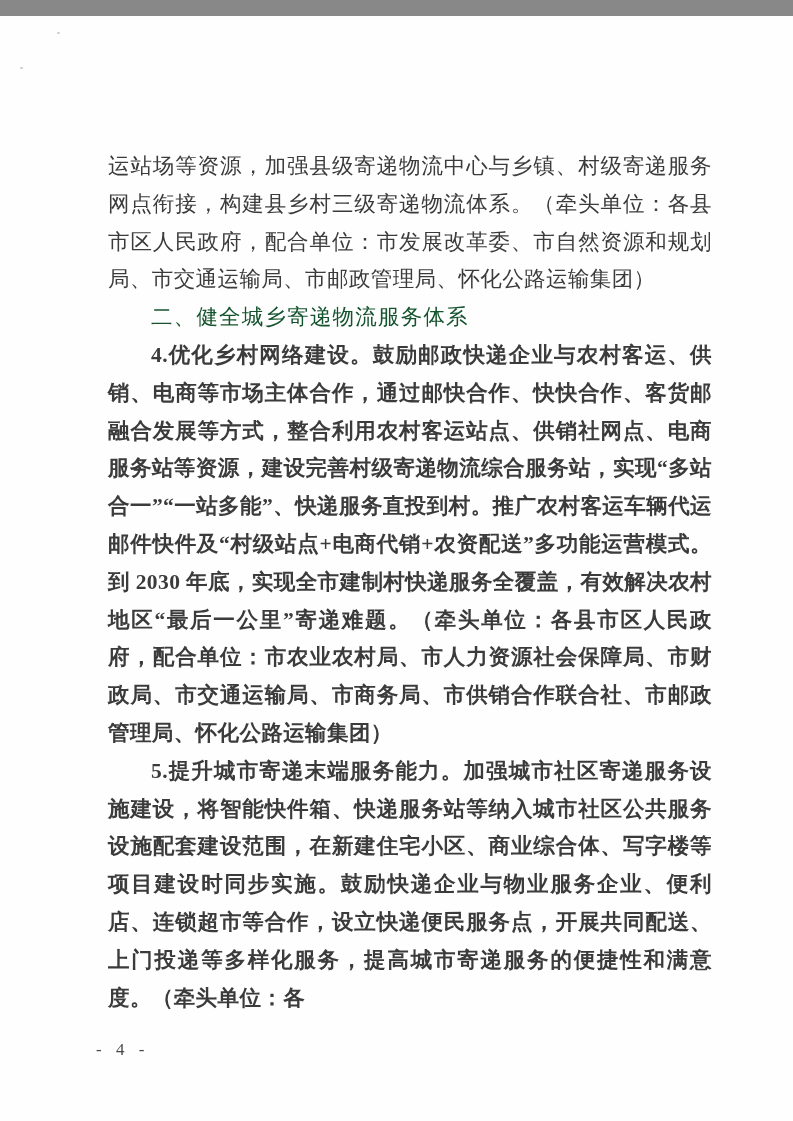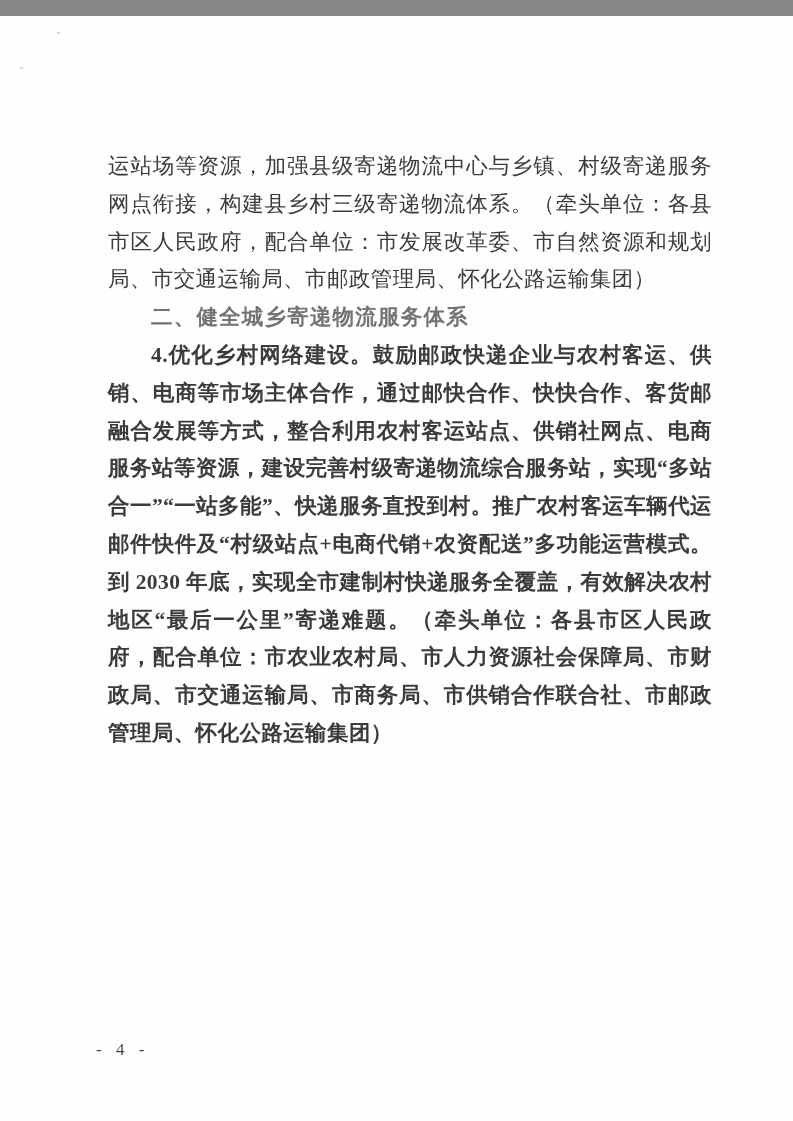--- a/index.html
+++ b/index.html
@@ -30,22 +30,22 @@
   .text-block p {
     margin: 0;
     padding: 0;
   }
   .para-indent {
     text-indent: 2em;
     font-weight: bold;
   }
   .section-heading {
     font-family: "Liberation Sans", sans-serif;
-    font-weight: bold;
-    color: #737373;
+    font-weight: normal;
+    color: #14532d;
     text-indent: 2em;
     letter-spacing: 1.2px;
   }
   .page-number {
     position: absolute;
     left: 96px;
     top: 1022px;
     font-size: 17px;
     line-height: 24px;
     color: #4a4a4a;
@@ -65,17 +65,18 @@
 
 <div class="page">
 
   <span class="scan-speck speck-1"></span>
   <span class="scan-speck speck-2"></span>
 
   <div class="text-block">
     <p>运站场等资源，加强县级寄递物流中心与乡镇、村级寄递服务网点衔接，构建县乡村三级寄递物流体系。（牵头单位：各县市区人民政府，配合单位：市发展改革委、市自然资源和规划局、市交通运输局、市邮政管理局、怀化公路运输集团）</p>
     <p class="section-heading">二、健全城乡寄递物流服务体系</p>
     <p class="para-indent">4.优化乡村网络建设。鼓励邮政快递企业与农村客运、供销、电商等市场主体合作，通过邮快合作、快快合作、客货邮融合发展等方式，整合利用农村客运站点、供销社网点、电商服务站等资源，建设完善村级寄递物流综合服务站，实现“多站合一”“一站多能”、快递服务直投到村。推广农村客运车辆代运邮件快件及“村级站点+电商代销+农资配送”多功能运营模式。到 2030 年底，实现全市建制村快递服务全覆盖，有效解决农村地区“最后一公里”寄递难题。（牵头单位：各县市区人民政府，配合单位：市农业农村局、市人力资源社会保障局、市财政局、市交通运输局、市商务局、市供销合作联合社、市邮政管理局、怀化公路运输集团）</p>
+    <p class="para-indent">5.提升城市寄递末端服务能力。加强城市社区寄递服务设施建设，将智能快件箱、快递服务站等纳入城市社区公共服务设施配套建设范围，在新建住宅小区、商业综合体、写字楼等项目建设时同步实施。鼓励快递企业与物业服务企业、便利店、连锁超市等合作，设立快递便民服务点，开展共同配送、上门投递等多样化服务，提高城市寄递服务的便捷性和满意度。（牵头单位：各</p>
   </div>
 
   <div class="page-number">- 4 -</div>
 
 </div>
 
 </body></html>

